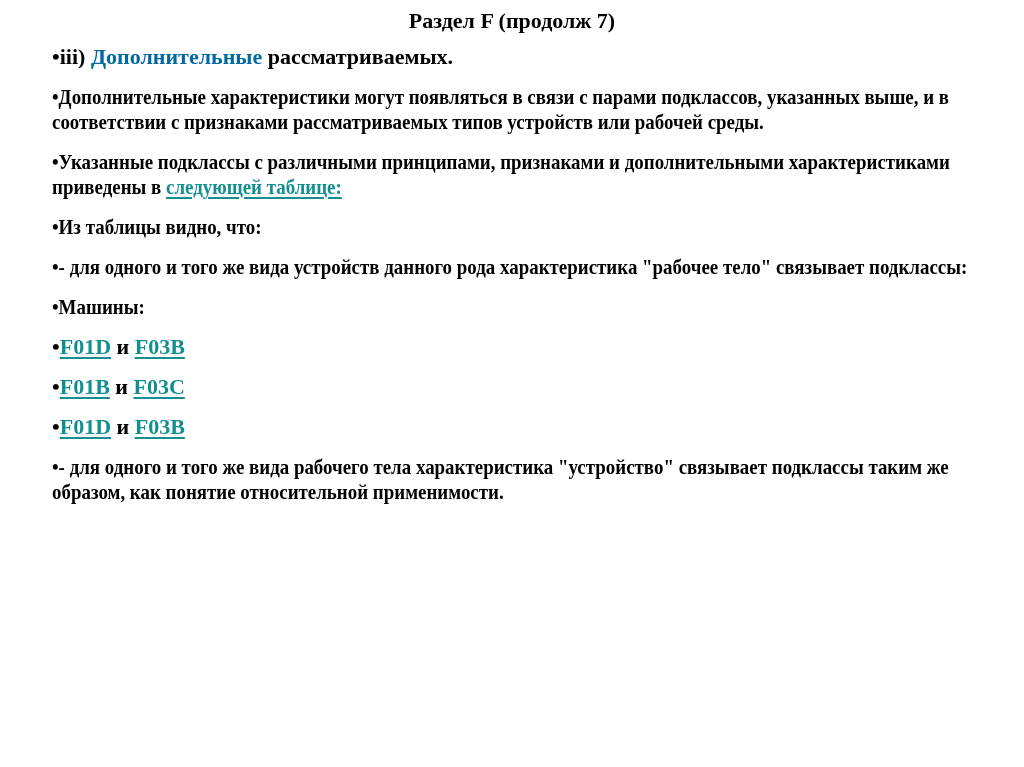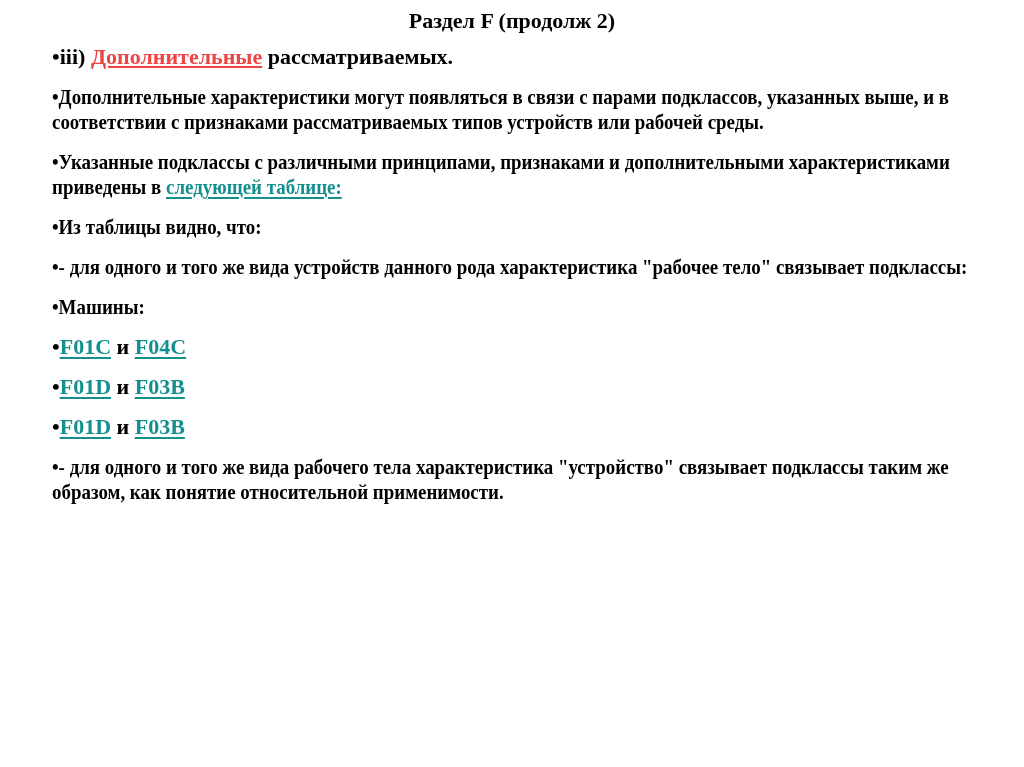--- a/index.html
+++ b/index.html
@@ -4,27 +4,27 @@
   <style>
     html, body { margin: 0; padding: 0; background: #ffffff; }
     body { width: 1024px; height: 767px; overflow: hidden; position: relative;
       font-family: "Liberation Serif", "DejaVu Serif", serif; color: #000; }
     .title { position: absolute; top: 7px; left: 0; width: 1024px; text-align: center;
       font-weight: bold; font-size: 22px; line-height: 28px; }
     .content { position: absolute; left: 52px; top: 44px; width: 930px;
       font-weight: bold; font-size: 22px; line-height: 25px; }
     .para { margin: 0 0 15px 0; transform-origin: left top; }
     .narrow { transform: scaleX(0.86); width: 1080px; }
-    .accent { color: #ef4444; text-decoration: underline; }
+    .accent { color: #0369a1; }
     a.link { color: #138f8f; text-decoration: underline; text-decoration-thickness: 2px; text-underline-offset: 3px; }
   </style>
 </head>
 <body>
 
-<div class="title">Раздел F (продолж 2)</div>
+<div class="title">Раздел F (продолж 7)</div>
 
 <div class="content">
   <div class="para">
     <span>•iii) </span><span class="accent">Дополнительные</span><span> рассматриваемых.</span>
   </div>
 
   <div class="para narrow" style="width:1080px;">
     <span>•Дополнительные характеристики могут появляться в связи с парами подклассов, указанных выше, и в соответствии с признаками рассматриваемых типов устройств или рабочей среды.</span>
   </div>
 
@@ -36,25 +36,25 @@
     <span>•Из таблицы видно, что:</span>
   </div>
 
   <div class="para narrow">
     <span>•- для одного и того же вида устройств данного рода характеристика "рабочее тело" связывает подклассы:</span>
   </div>
 
   <div class="para narrow">•Машины:</div>
 
   <div id="machines-list">
-    <div class="para"><span>•</span><a href="#" class="link">F01C</a><span> и </span><a href="#" class="link">F04C</a></div>
     <div class="para"><span>•</span><a href="#" class="link">F01D</a><span> и </span><a href="#" class="link">F03B</a></div>
   </div>
 
 
   <div id="engines-list">
+    <div class="para"><span>•</span><a href="#" class="link">F01B</a><span> и </span><a href="#" class="link">F03C</a></div>
     <div class="para"><span>•</span><a href="#" class="link">F01D</a><span> и </span><a href="#" class="link">F03B</a></div>
   </div>
 
   <div class="para narrow">
     <span>•- для одного и того же вида рабочего тела характеристика "устройство" связывает подклассы таким же образом, как понятие относительной применимости.</span>
   </div>
 </div>
 
 </body></html>

